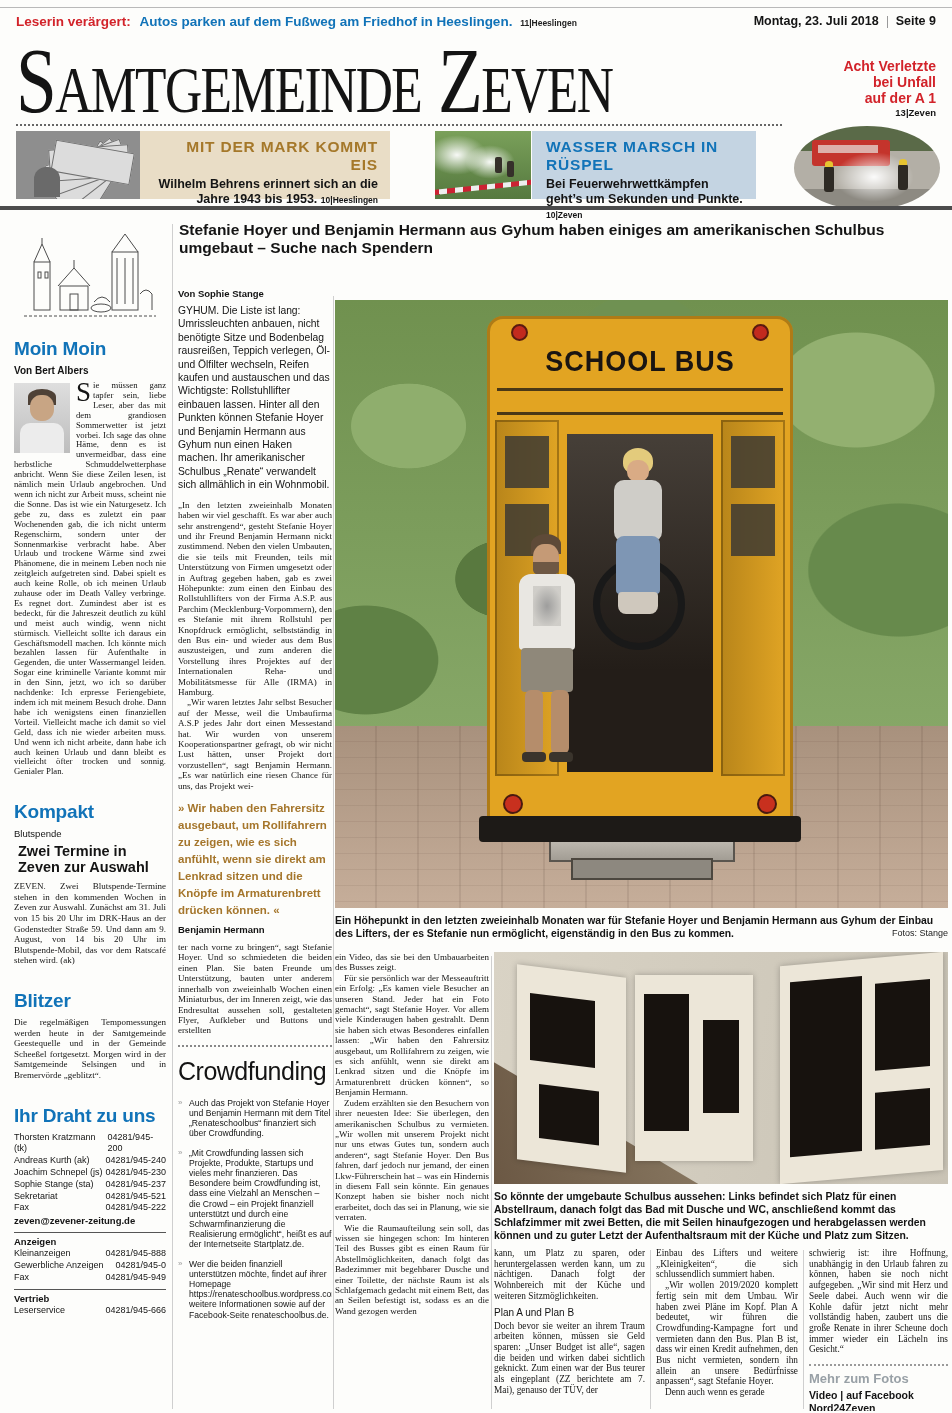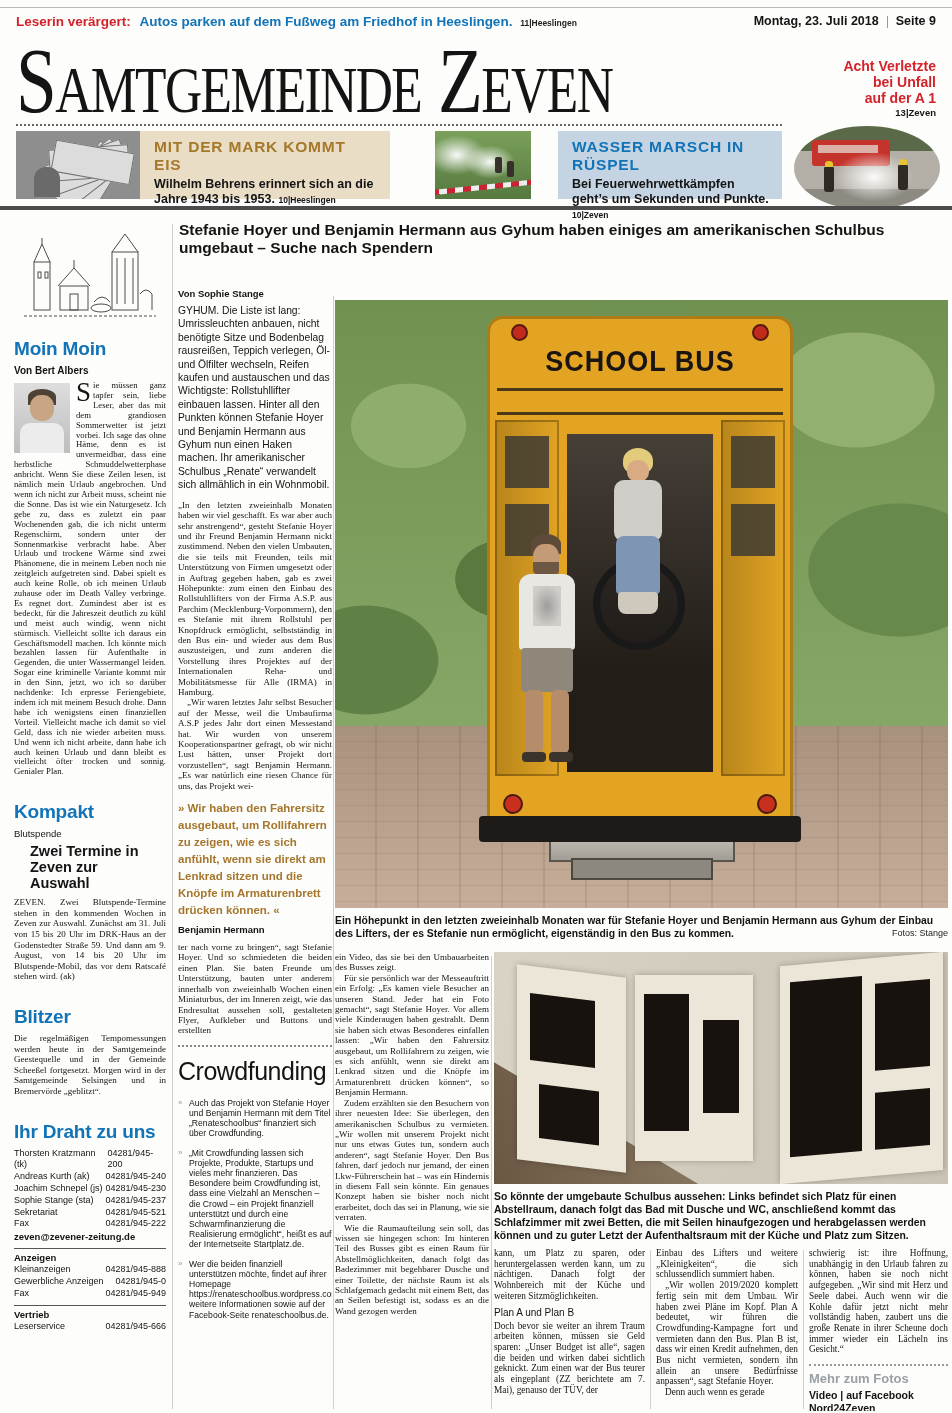--- a/index.html
+++ b/index.html
@@ -25,22 +25,22 @@
   .masthead-promo .p-red{color:#d2232a;font-weight:bold;font-size:14px;line-height:16px;white-space:pre-line;}
   .masthead-promo .p-ref{font-weight:bold;font-size:9.5px;margin-top:1px;}
   .mast-dotted{position:absolute;left:16px;right:170px;top:124px;border-top:2px dotted #666;}
 
   
   .teaser-photo{position:absolute;top:131px;height:68px;overflow:hidden;}
   .t-money{left:16px;width:124px;background:#8e8e8e;}
   .note{position:absolute;width:78px;height:30px;background:#dcdcdc;border:1px solid #6e6e6e;transform-origin:85% 90%;}
   .thumb{position:absolute;left:18px;bottom:2px;width:26px;height:30px;background:#6a6a6a;border-radius:12px 12px 0 0;}
   .teaser-box{position:absolute;top:131px;height:68px;padding:7px 12px 0 14px;box-sizing:border-box;}
-  .tb1{left:140px;width:250px;background:#e9ddc6;}
-  .tb2{left:558px;width:224px;background:#c4d4e2;}
+  .tb1{left:140px;width:250px;background:#e9ddc6;text-align:right;}
+  .tb2{left:532px;width:224px;background:#c4d4e2;}
   .teaser-title{font-weight:bold;font-size:15.5px;letter-spacing:.8px;margin:0 0 3px;}
   .tb1 .teaser-title{color:#a5782a;}
   .tb2 .teaser-title{color:#1173b8;}
   .teaser-text{font-weight:bold;font-size:12.5px;line-height:15px;margin:0;}
   .teaser-ref{font-size:8.5px;font-weight:bold;}
   .t-field{left:435px;width:96px;background:linear-gradient(#7aa05a,#55793f);}
   .smoke{position:absolute;border-radius:50%;background:radial-gradient(rgba(255,255,255,.95),rgba(255,255,255,0) 70%);}
   .tape{position:absolute;left:-4px;bottom:10px;width:120px;height:5px;
         background:repeating-linear-gradient(90deg,#c23 0 8px,#eee 8px 16px);transform:rotate(-6deg);}
   .tinyfig{position:absolute;width:7px;height:16px;background:#35302a;border-radius:2px;}
@@ -75,21 +75,21 @@
             margin:0 0 5px;letter-spacing:-.2px;}
   .rail-byline{font-family:"Liberation Sans",sans-serif;font-weight:bold;font-size:10px;margin:0 0 5px;}
   .portrait{float:left;width:56px;height:70px;margin:2px 6px 2px 0;background:linear-gradient(#dedede,#bdbdbd);
             position:relative;overflow:hidden;}
   .portrait .hair{position:absolute;left:14px;top:6px;width:28px;height:16px;background:#4e4136;border-radius:50% 50% 0 0;}
   .portrait .face{position:absolute;left:16px;top:12px;width:24px;height:26px;background:#c8a584;border-radius:45%;}
   .portrait .shirt{position:absolute;left:6px;top:40px;width:44px;height:30px;background:#ececec;border-radius:10px 10px 0 0;}
   .moin-text{margin:0;font-size:8.7px;line-height:9.9px;text-align:justify;}
   .dropcap{float:left;font-size:27px;line-height:21px;padding:1px 2px 0 0;font-family:"Liberation Serif",serif;}
   .rail-kicker{font-family:"Liberation Sans",sans-serif;font-size:9.5px;margin:0 0 4px;}
-  .rail-subhead{font-family:"Liberation Sans",sans-serif;font-weight:bold;font-size:14.5px;line-height:16px;margin:0 16px 6px;}
+  .rail-subhead{font-family:"Liberation Sans",sans-serif;font-weight:bold;font-size:14.5px;line-height:16px;margin:0 4px 6px;}
   .rail-body{margin:0;font-size:9px;line-height:10.6px;text-align:justify;}
   .mt-sec{margin-top:24px;}
   .contact{font-family:"Liberation Sans",sans-serif;}
   .c-row{display:flex;justify-content:space-between;font-size:9px;line-height:11.8px;}
   .c-email{font-weight:bold;font-size:9.5px;line-height:13px;}
   .c-group{border-top:1px solid #555;margin-top:5px;padding-top:3px;}
   .c-title{font-weight:bold;font-size:9.5px;line-height:12px;}
 
   
   .col1{position:absolute;left:178px;top:288px;width:154px;height:1122px;overflow:hidden;}

